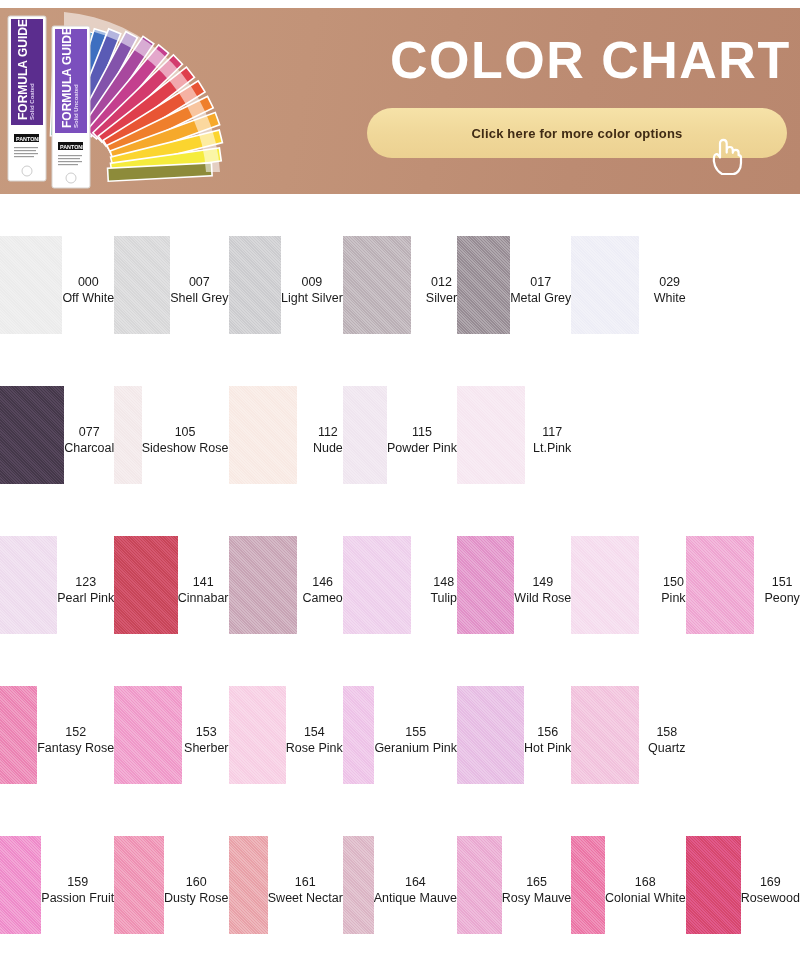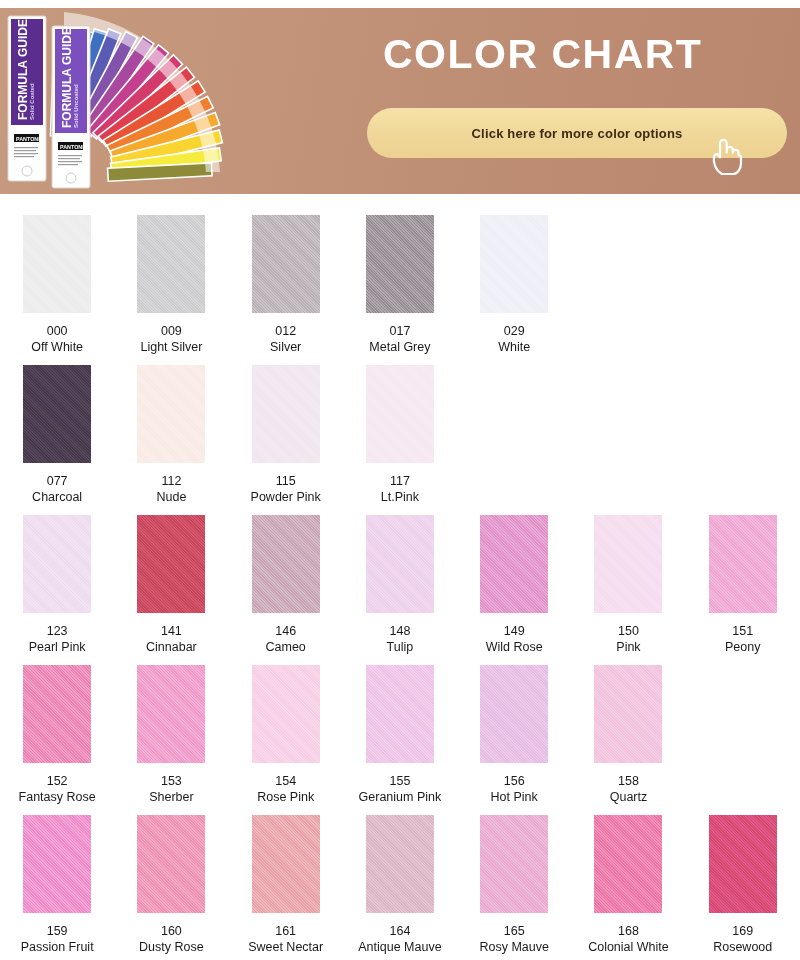--- a/index.html
+++ b/index.html
@@ -41,23 +41,23 @@
 
   .banner-right {
     position: absolute;
     left: 358px;
     top: 0;
     width: 442px;
     height: 186px;
   }
   .chart-title {
     position: absolute;
-    left: 25px;
+    left: 32px;
     top: 26px;
-    font-size: 41px;
+    font-size: 52px;
     font-weight: bold;
     color: #ffffff;
     letter-spacing: 1.5px;
     line-height: 1;
     white-space: nowrap;
   }
   .cta-button {
     position: absolute;
     left: 9px;
     top: 100px;
@@ -94,23 +94,23 @@
     padding: 16px 0 6px 0;
   }
   .swatch-row {
     display: flex;
     width: 800px;
     height: 150px;
   }
   .swatch-cell {
     width: 114.28px;
     display: flex;
-    flex-direction: column;
+    flex-direction: row;
     align-items: center;
-    justify-content: center;
+    justify-content: space-between;
   }
   .swatch-chip {
     width: 68px;
     height: 98px;
     position: relative;
     background-image:
       repeating-linear-gradient(45deg, rgba(255,255,255,0.22) 0px, rgba(255,255,255,0.22) 1px, rgba(0,0,0,0.045) 1px, rgba(0,0,0,0.045) 2px);
     background-blend-mode: overlay;
   }
   .swatch-meta {
@@ -246,20 +246,27 @@
   <div class="grid">
       <div class="swatch-row">
         <div class="swatch-cell">
           <div class="swatch-chip" style="background-color: rgb(236, 236, 236);"></div>
           <div class="swatch-meta">
             <span class="swatch-code">000</span>
             <span class="swatch-name">Off White</span>
           </div>
         </div>
         <div class="swatch-cell">
+          <div class="swatch-chip" style="background-color: rgb(217, 217, 218);"></div>
+          <div class="swatch-meta">
+            <span class="swatch-code">007</span>
+            <span class="swatch-name">Shell Grey</span>
+          </div>
+        </div>
+        <div class="swatch-cell">
           <div class="swatch-chip" style="background-color: rgb(205, 205, 208);"></div>
           <div class="swatch-meta">
             <span class="swatch-code">009</span>
             <span class="swatch-name">Light Silver</span>
           </div>
         </div>
         <div class="swatch-cell">
           <div class="swatch-chip" style="background-color: rgb(189, 178, 184);"></div>
           <div class="swatch-meta">
             <span class="swatch-code">012</span>
@@ -283,20 +290,27 @@
       </div>
       <div class="swatch-row">
         <div class="swatch-cell">
           <div class="swatch-chip" style="background-color: rgb(71, 58, 76);"></div>
           <div class="swatch-meta">
             <span class="swatch-code">077</span>
             <span class="swatch-name">Charcoal</span>
           </div>
         </div>
         <div class="swatch-cell">
+          <div class="swatch-chip" style="background-color: rgb(243, 233, 234);"></div>
+          <div class="swatch-meta">
+            <span class="swatch-code">105</span>
+            <span class="swatch-name">Sideshow Rose</span>
+          </div>
+        </div>
+        <div class="swatch-cell">
           <div class="swatch-chip" style="background-color: rgb(248, 234, 228);"></div>
           <div class="swatch-meta">
             <span class="swatch-code">112</span>
             <span class="swatch-name">Nude</span>
           </div>
         </div>
         <div class="swatch-cell">
           <div class="swatch-chip" style="background-color: rgb(240, 230, 240);"></div>
           <div class="swatch-meta">
             <span class="swatch-code">115</span>

